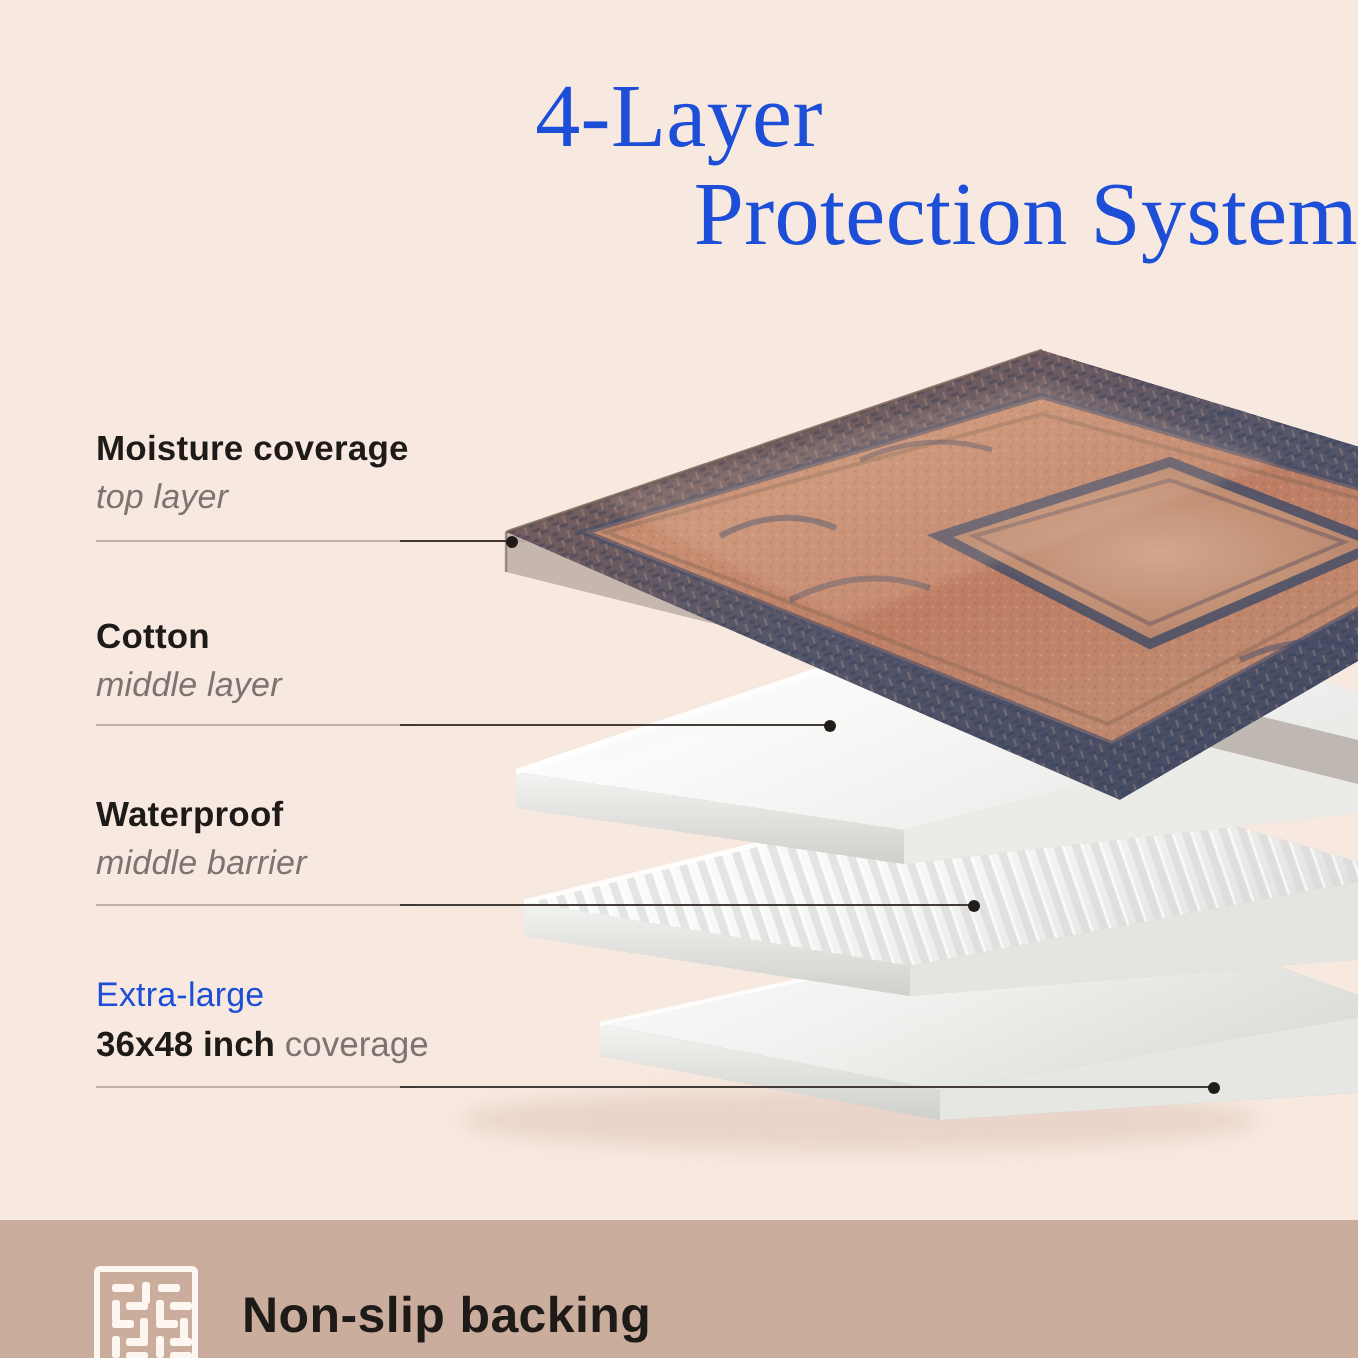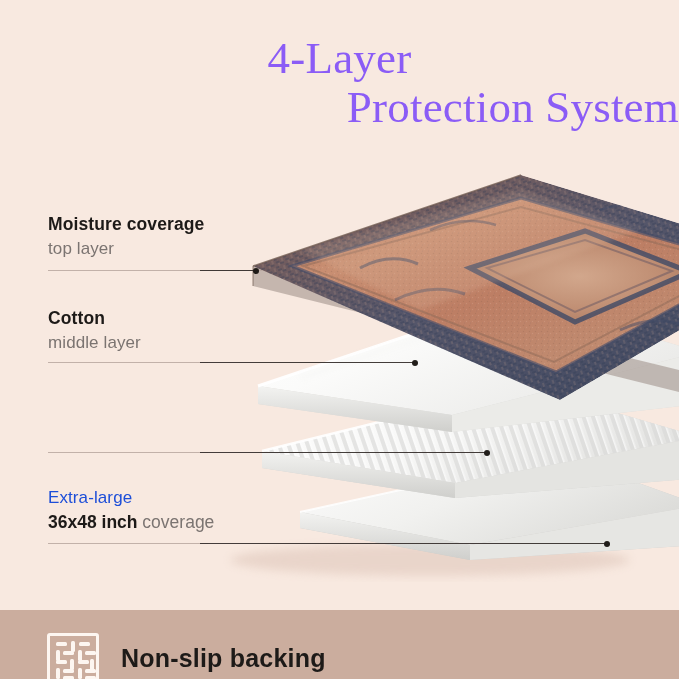--- a/index.html
+++ b/index.html
@@ -17,21 +17,21 @@
     -webkit-font-smoothing: antialiased;
   }
 
   
   .title-block {
     position: absolute;
     top: 34px;
     left: 0;
     width: 679px;
     text-align: center;
-    color: #8b5cf6;
+    color: #1d4ed8;
     font-family: "Liberation Serif", "DejaVu Serif", serif;
     line-height: 1.08;
     letter-spacing: 0.2px;
   }
   .title-line1 {
     display: block;
     font-size: 45px;
     font-weight: 400;
   }
   .title-line2 {
@@ -66,20 +66,21 @@
     line-height: 1.25;
   }
   .label .sub {
     display: block;
     font-size: 17px;
     font-weight: 400;
     color: #7b7471;
     letter-spacing: 0.1px;
     line-height: 1.3;
     margin-top: 2px;
+    font-style: italic;
   }
   .label.size .sub-top {
     display: block;
     font-size: 17px;
     font-weight: 400;
     color: #1d4ed8;
     letter-spacing: 0.1px;
     line-height: 1.3;
   }
   .label.size .mix {
@@ -308,20 +309,24 @@
 
   <div class="label" style="top:308px">
     <span class="ttl">Cotton</span>
     <span class="sub">middle layer</span>
   </div>
   <div class="rule" style="top:362px; width:160px"></div>
   <div class="leader" style="top:362px; left:200px; width:215px">
     <span class="dot"></span>
   </div>
 
+  <div class="label" style="top:397px">
+    <span class="ttl">Waterproof</span>
+    <span class="sub">middle barrier</span>
+  </div>
   <div class="rule" style="top:452px; width:160px"></div>
   <div class="leader" style="top:452px; left:200px; width:287px">
     <span class="dot"></span>
   </div>
 
   <div class="label size" style="top:487px">
     <span class="sub-top">Extra-large</span>
     <span class="mix"><b>36x48 inch</b><span> coverage</span></span>
   </div>
   <div class="rule" style="top:543px; width:160px"></div>

